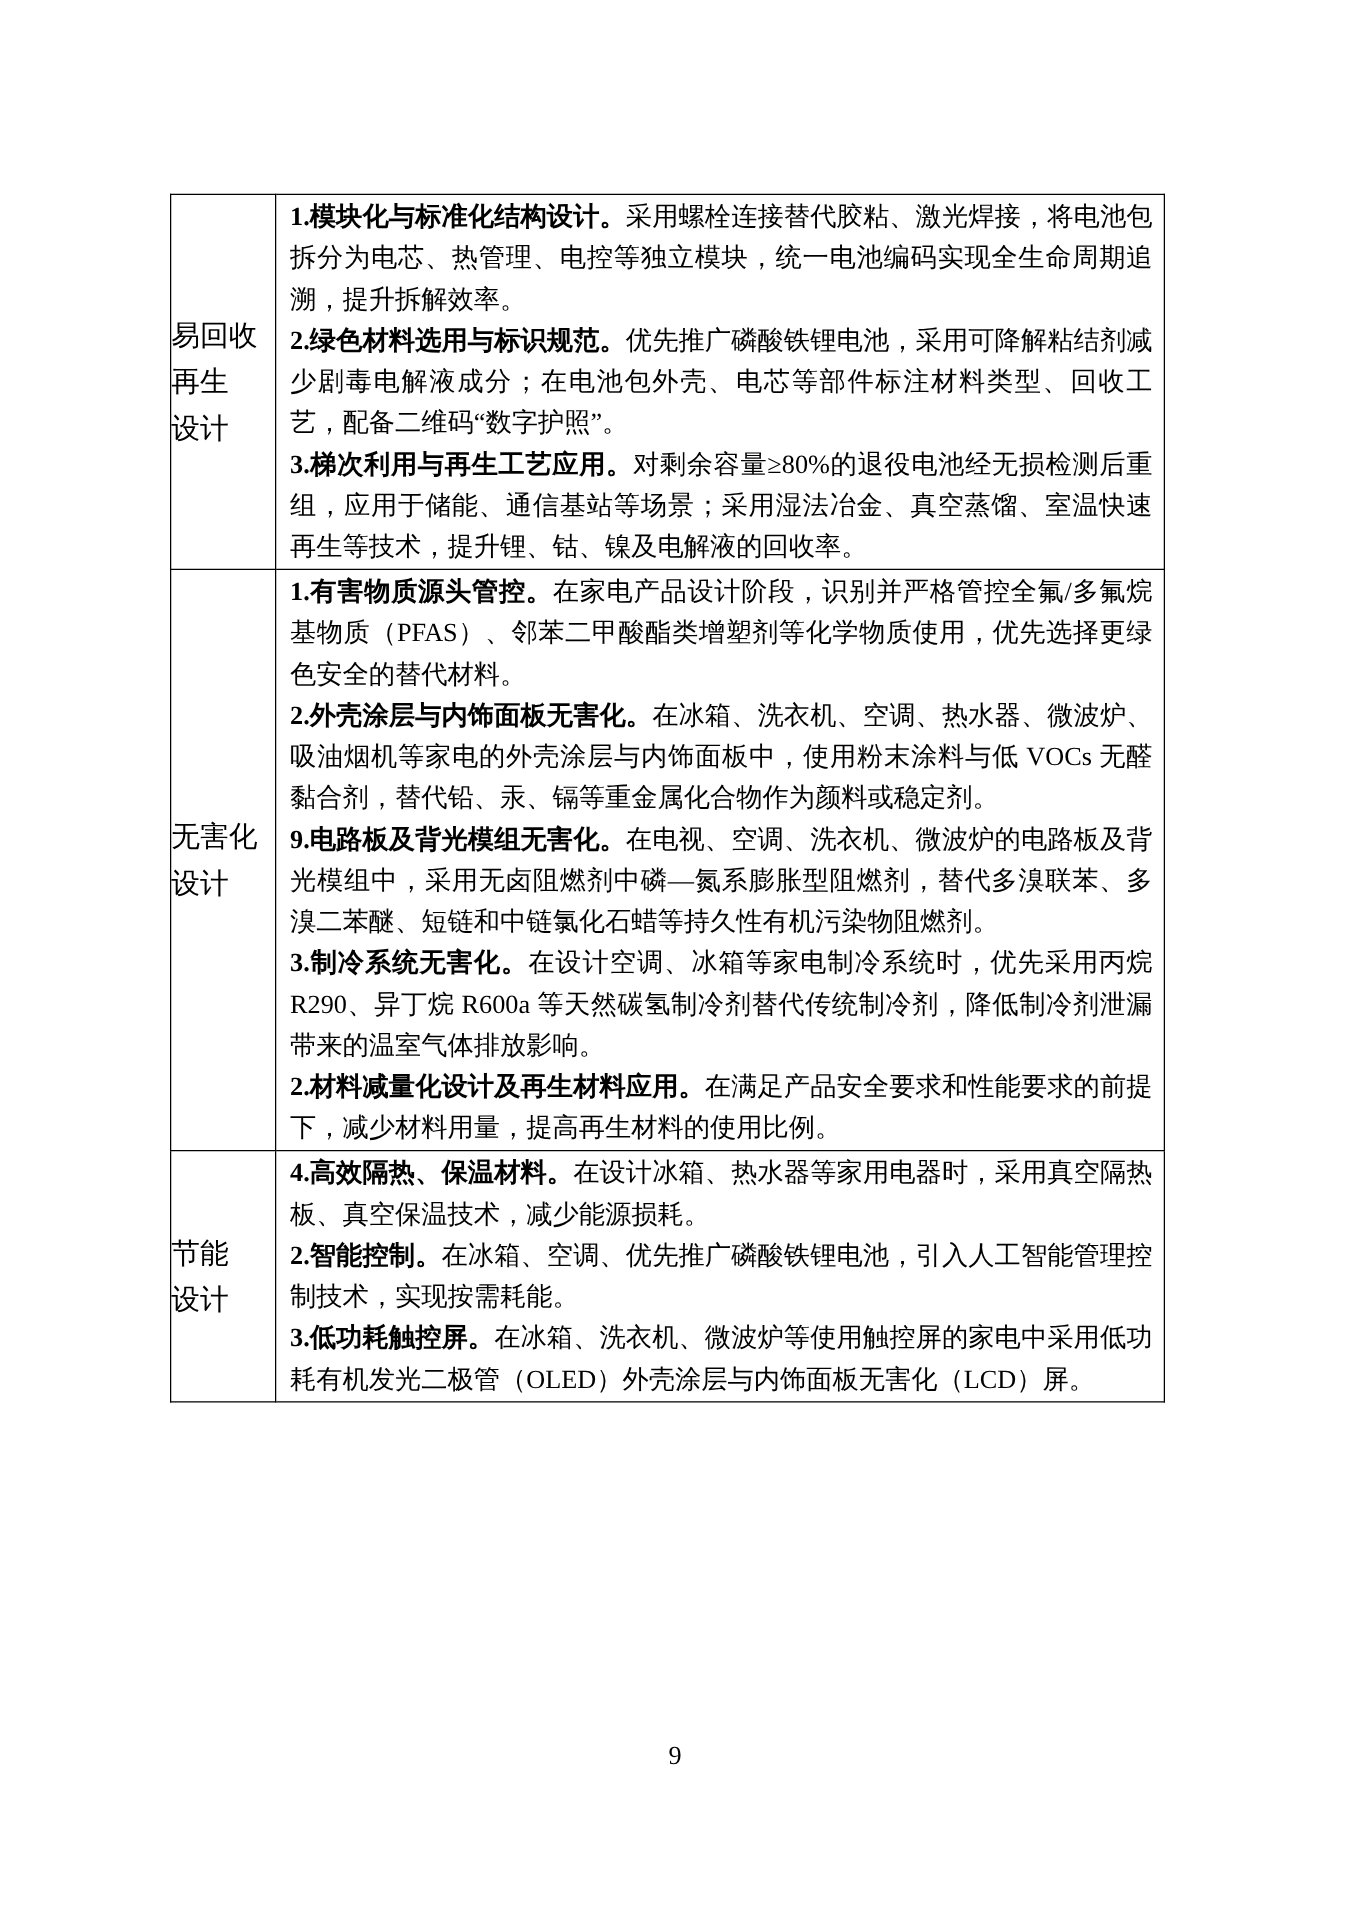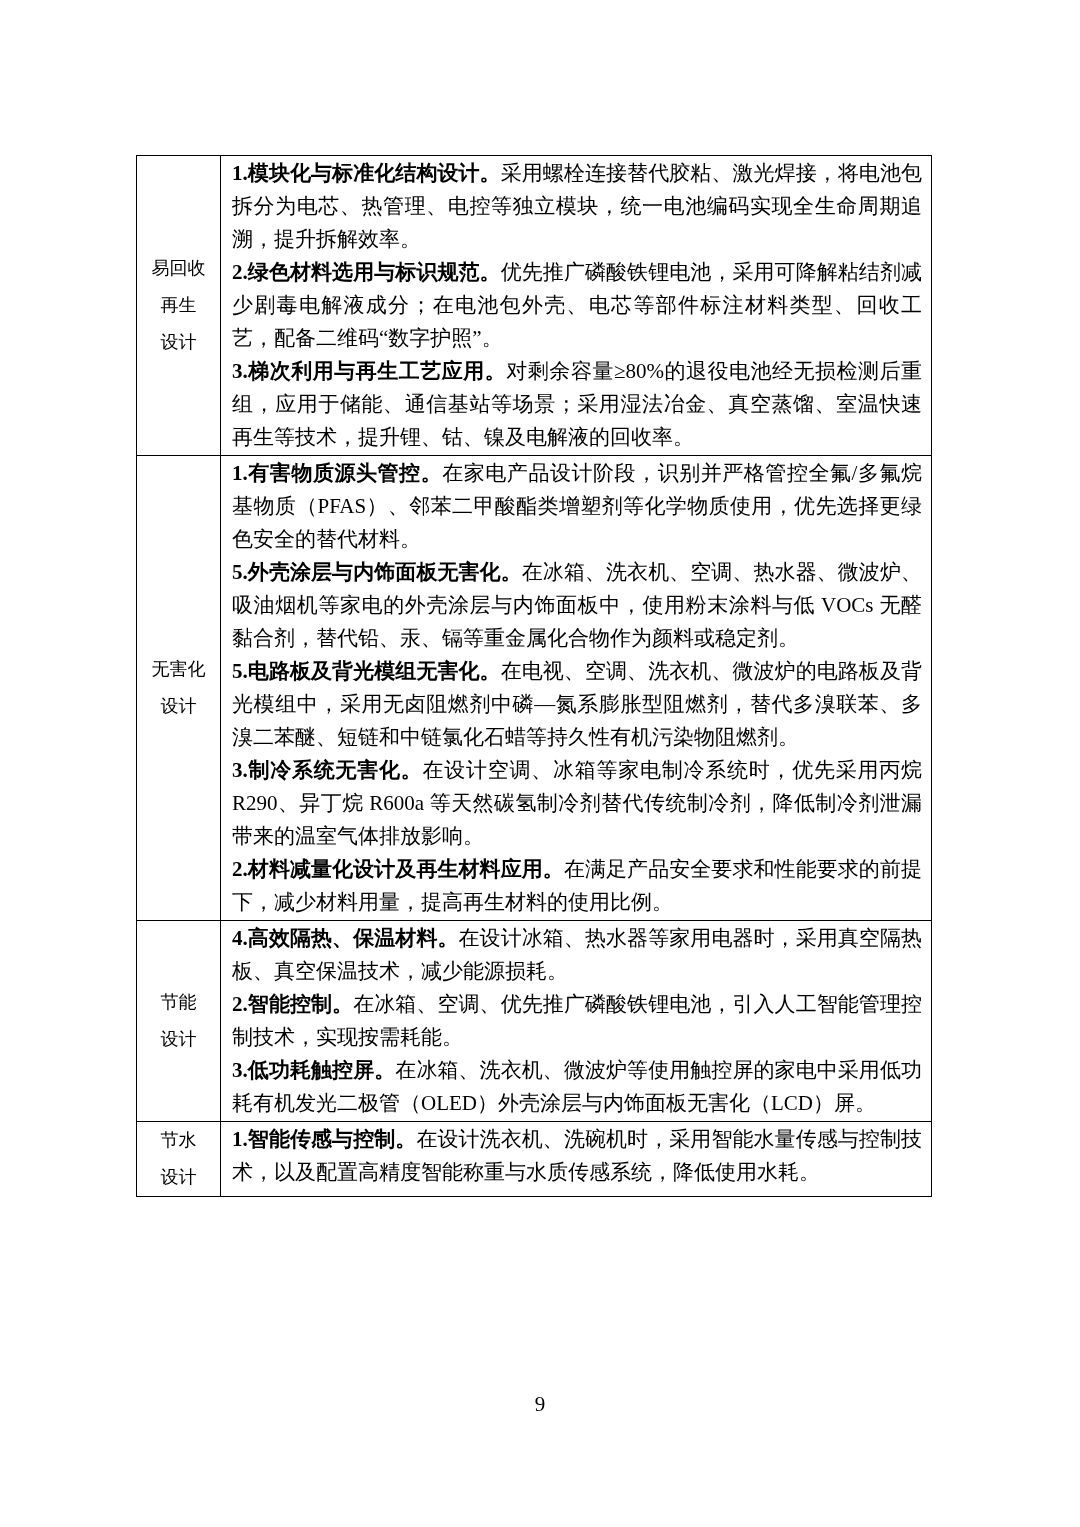--- a/index.html
+++ b/index.html
@@ -19,23 +19,23 @@
     top:155px;
     width:796px;
     border-collapse:collapse;
     table-layout:fixed;
   }
   table.doc-table td {
     border:1.6px solid #000;
   }
   col.col-label { width:84px; }
   td.label-cell {
-    text-align:center;
+    text-align:left;
     vertical-align:middle;
-    font-size:18px;
+    font-size:23px;
     line-height:37px;
   }
   td.content-cell {
     vertical-align:top;
     padding:1px 9px 1px 11px;
     font-size:21px;
     line-height:33px;
     text-align:justify;
     text-justify:inter-ideograph;
     margin-top:48px;
@@ -84,47 +84,38 @@
       </tr>
 
 
       <tr style="height:456px;">
         <td class="label-cell">
           <div>无害化</div>
           <div>设计</div>
         </td>
         <td class="content-cell">
           <p class="item"><span class="item-title">1.有害物质源头管控。</span><span class="item-body">在家电产品设计阶段，识别并严格管控全氟/多氟烷基物质（PFAS）、邻苯二甲酸酯类增塑剂等化学物质使用，优先选择更绿色安全的替代材料。</span></p>
-          <p class="item"><span class="item-title">5.外壳涂层与内饰面板无害化。</span><span class="item-body">在冰箱、洗衣机、空调、热水器、微波炉、吸油烟机等家电的外壳涂层与内饰面板中，使用粉末涂料与低 VOCs 无醛黏合剂，替代铅、汞、镉等重金属化合物作为颜料或稳定剂。</span></p>
-          <p class="item"><span class="item-title">5.电路板及背光模组无害化。</span><span class="item-body">在电视、空调、洗衣机、微波炉的电路板及背光模组中，采用无卤阻燃剂中磷—氮系膨胀型阻燃剂，替代多溴联苯、多溴二苯醚、短链和中链氯化石蜡等持久性有机污染物阻燃剂。</span></p>
+          <p class="item"><span class="item-title">2.外壳涂层与内饰面板无害化。</span><span class="item-body">在冰箱、洗衣机、空调、热水器、微波炉、吸油烟机等家电的外壳涂层与内饰面板中，使用粉末涂料与低 VOCs 无醛黏合剂，替代铅、汞、镉等重金属化合物作为颜料或稳定剂。</span></p>
+          <p class="item"><span class="item-title">9.电路板及背光模组无害化。</span><span class="item-body">在电视、空调、洗衣机、微波炉的电路板及背光模组中，采用无卤阻燃剂中磷—氮系膨胀型阻燃剂，替代多溴联苯、多溴二苯醚、短链和中链氯化石蜡等持久性有机污染物阻燃剂。</span></p>
           <p class="item"><span class="item-title">3.制冷系统无害化。</span><span class="item-body">在设计空调、冰箱等家电制冷系统时，优先采用丙烷 R290、异丁烷 R600a 等天然碳氢制冷剂替代传统制冷剂，降低制冷剂泄漏带来的温室气体排放影响。</span></p>
           <p class="item"><span class="item-title">2.材料减量化设计及再生材料应用。</span><span class="item-body">在满足产品安全要求和性能要求的前提下，减少材料用量，提高再生材料的使用比例。</span></p>
         </td>
       </tr>
 
       <tr style="height:200px;">
         <td class="label-cell">
           <div>节能</div>
           <div>设计</div>
         </td>
         <td class="content-cell">
           <p class="item"><span class="item-title">4.高效隔热、保温材料。</span><span class="item-body">在设计冰箱、热水器等家用电器时，采用真空隔热板、真空保温技术，减少能源损耗。</span></p>
           <p class="item"><span class="item-title">2.智能控制。</span><span class="item-body">在冰箱、空调、优先推广磷酸铁锂电池，引入人工智能管理控制技术，实现按需耗能。</span></p>
           <p class="item"><span class="item-title">3.低功耗触控屏。</span><span class="item-body">在冰箱、洗衣机、微波炉等使用触控屏的家电中采用低功耗有机发光二极管（OLED）外壳涂层与内饰面板无害化（LCD）屏。</span></p>
         </td>
       </tr>
 
-      <tr style="height:69px;">
-        <td class="label-cell">
-          <div>节水</div>
-          <div>设计</div>
-        </td>
-        <td class="content-cell">
-          <p class="item"><span class="item-title">1.智能传感与控制。</span><span class="item-body">在设计洗衣机、洗碗机时，采用智能水量传感与控制技术，以及配置高精度智能称重与水质传感系统，降低使用水耗。</span></p>
-        </td>
-      </tr>
 
     </tbody>
   </table>
 
   <div class="page-number">9</div>
 
 </div>
 
 </body></html>

